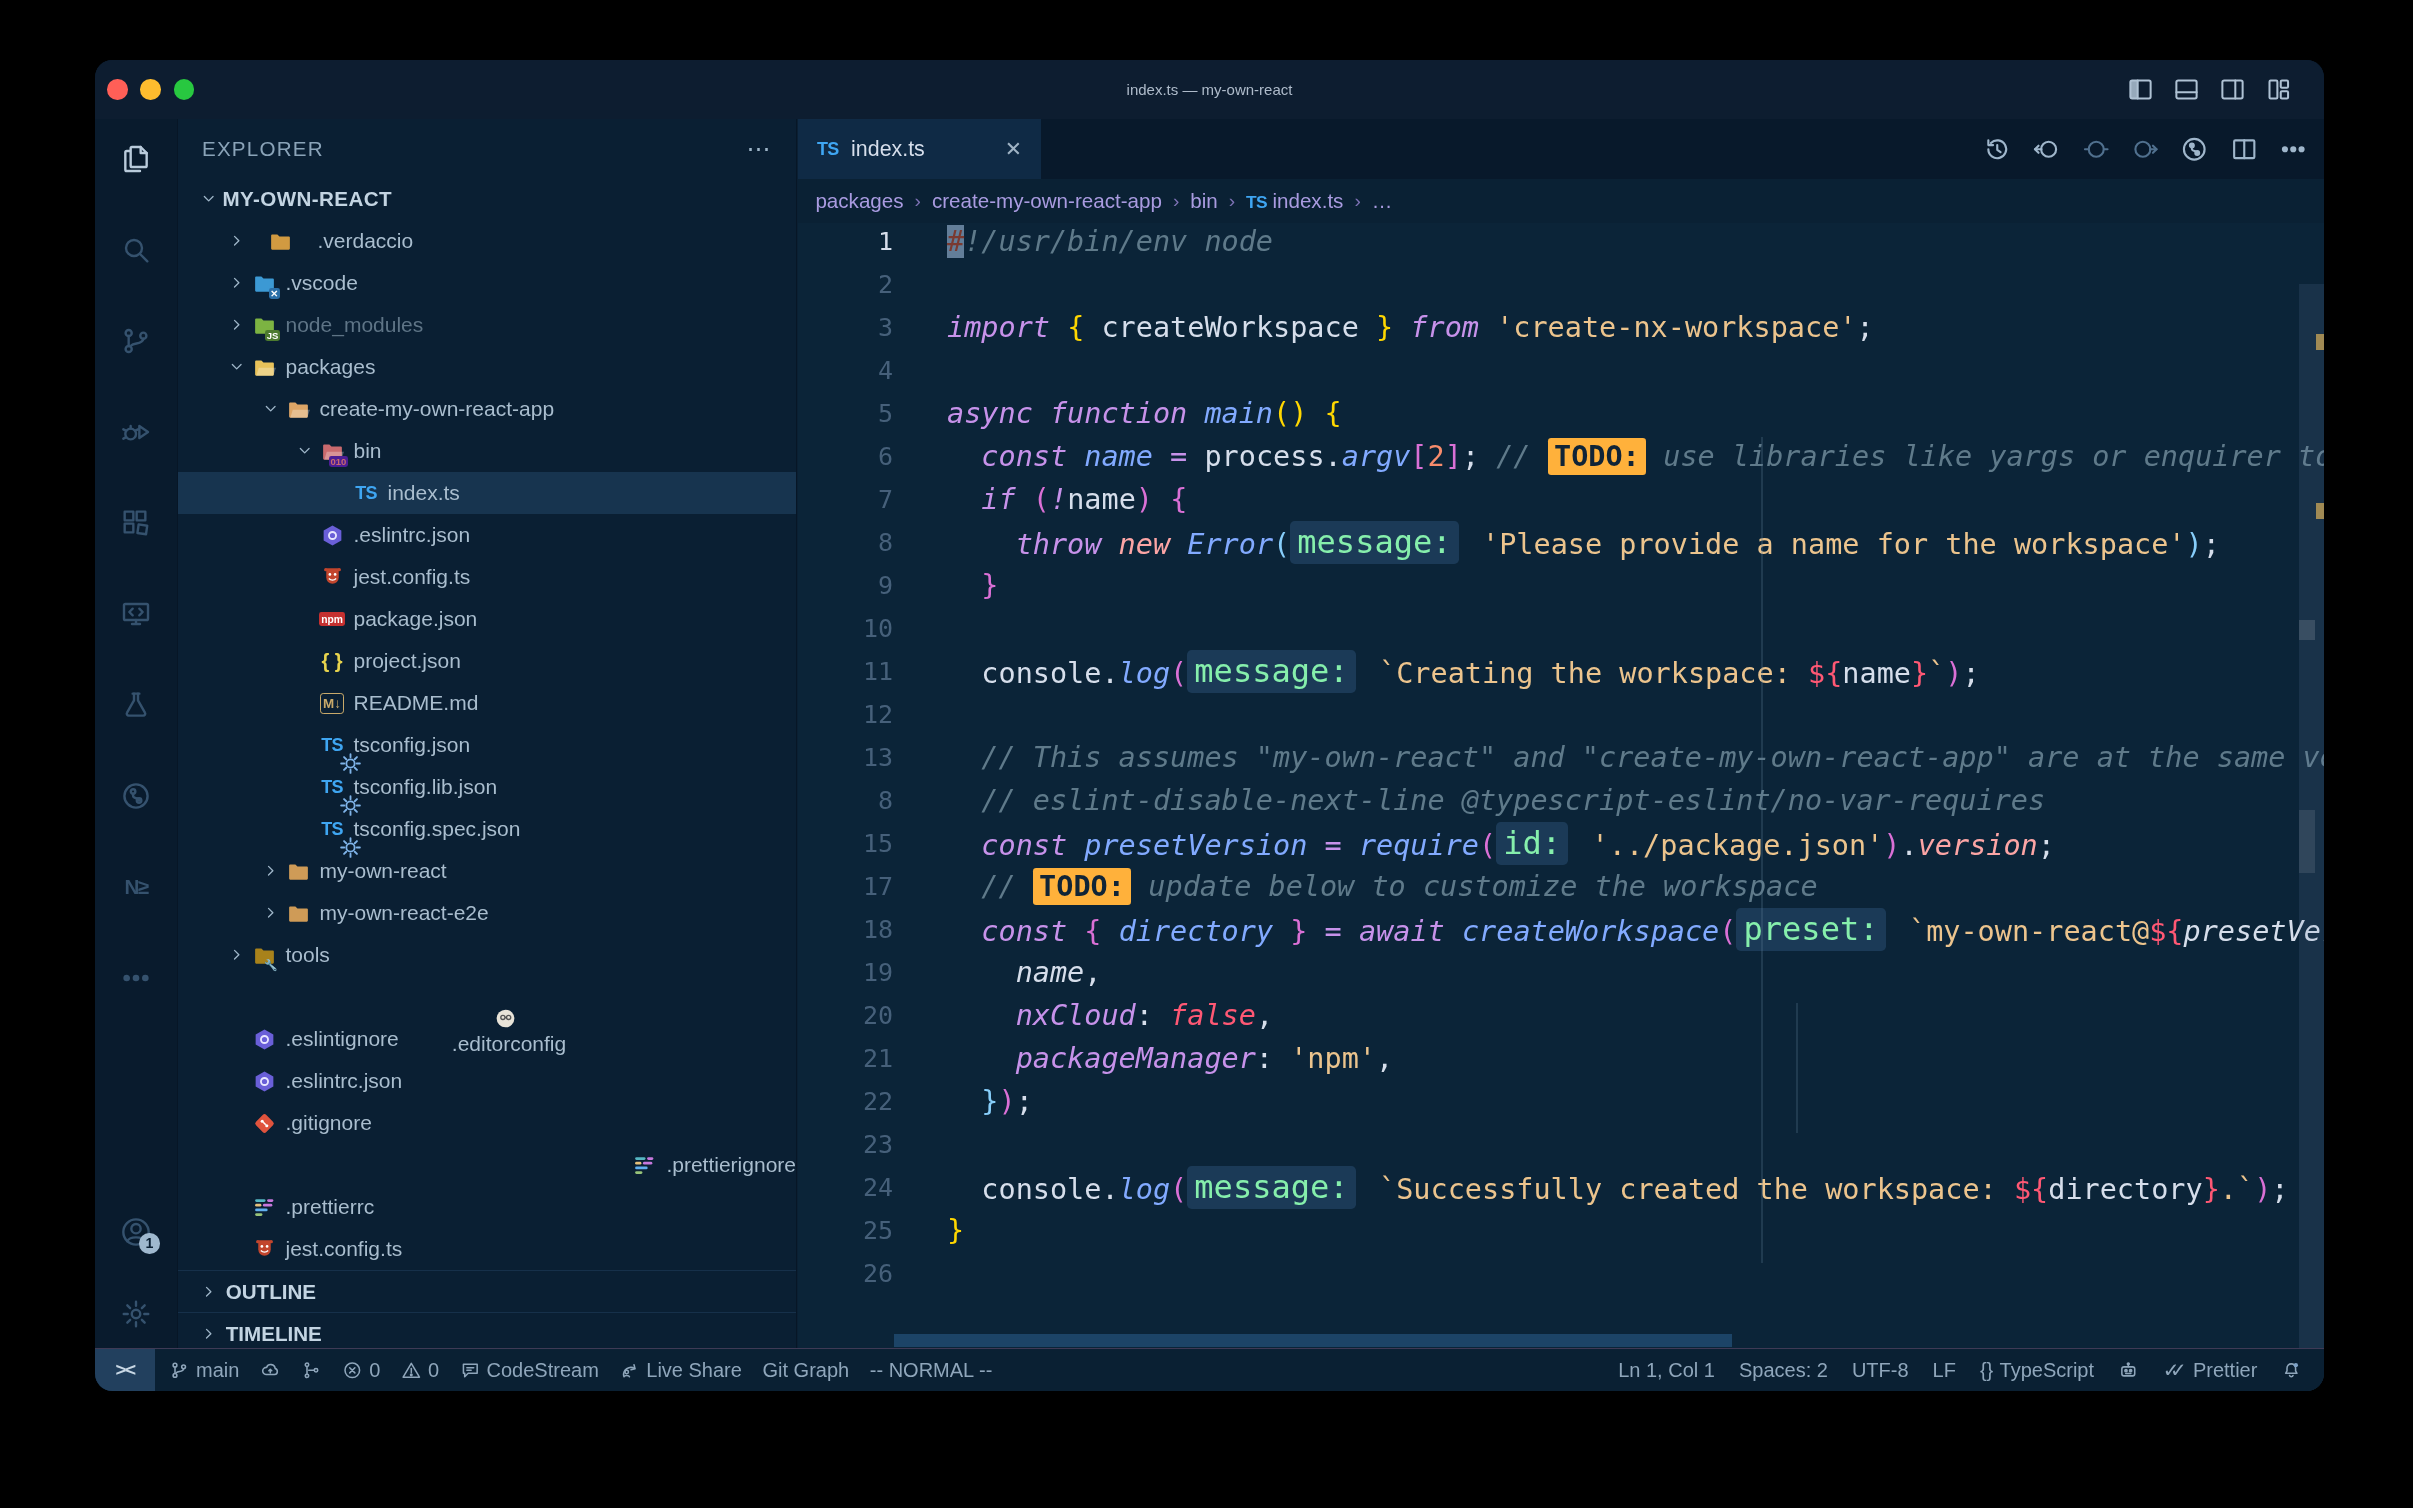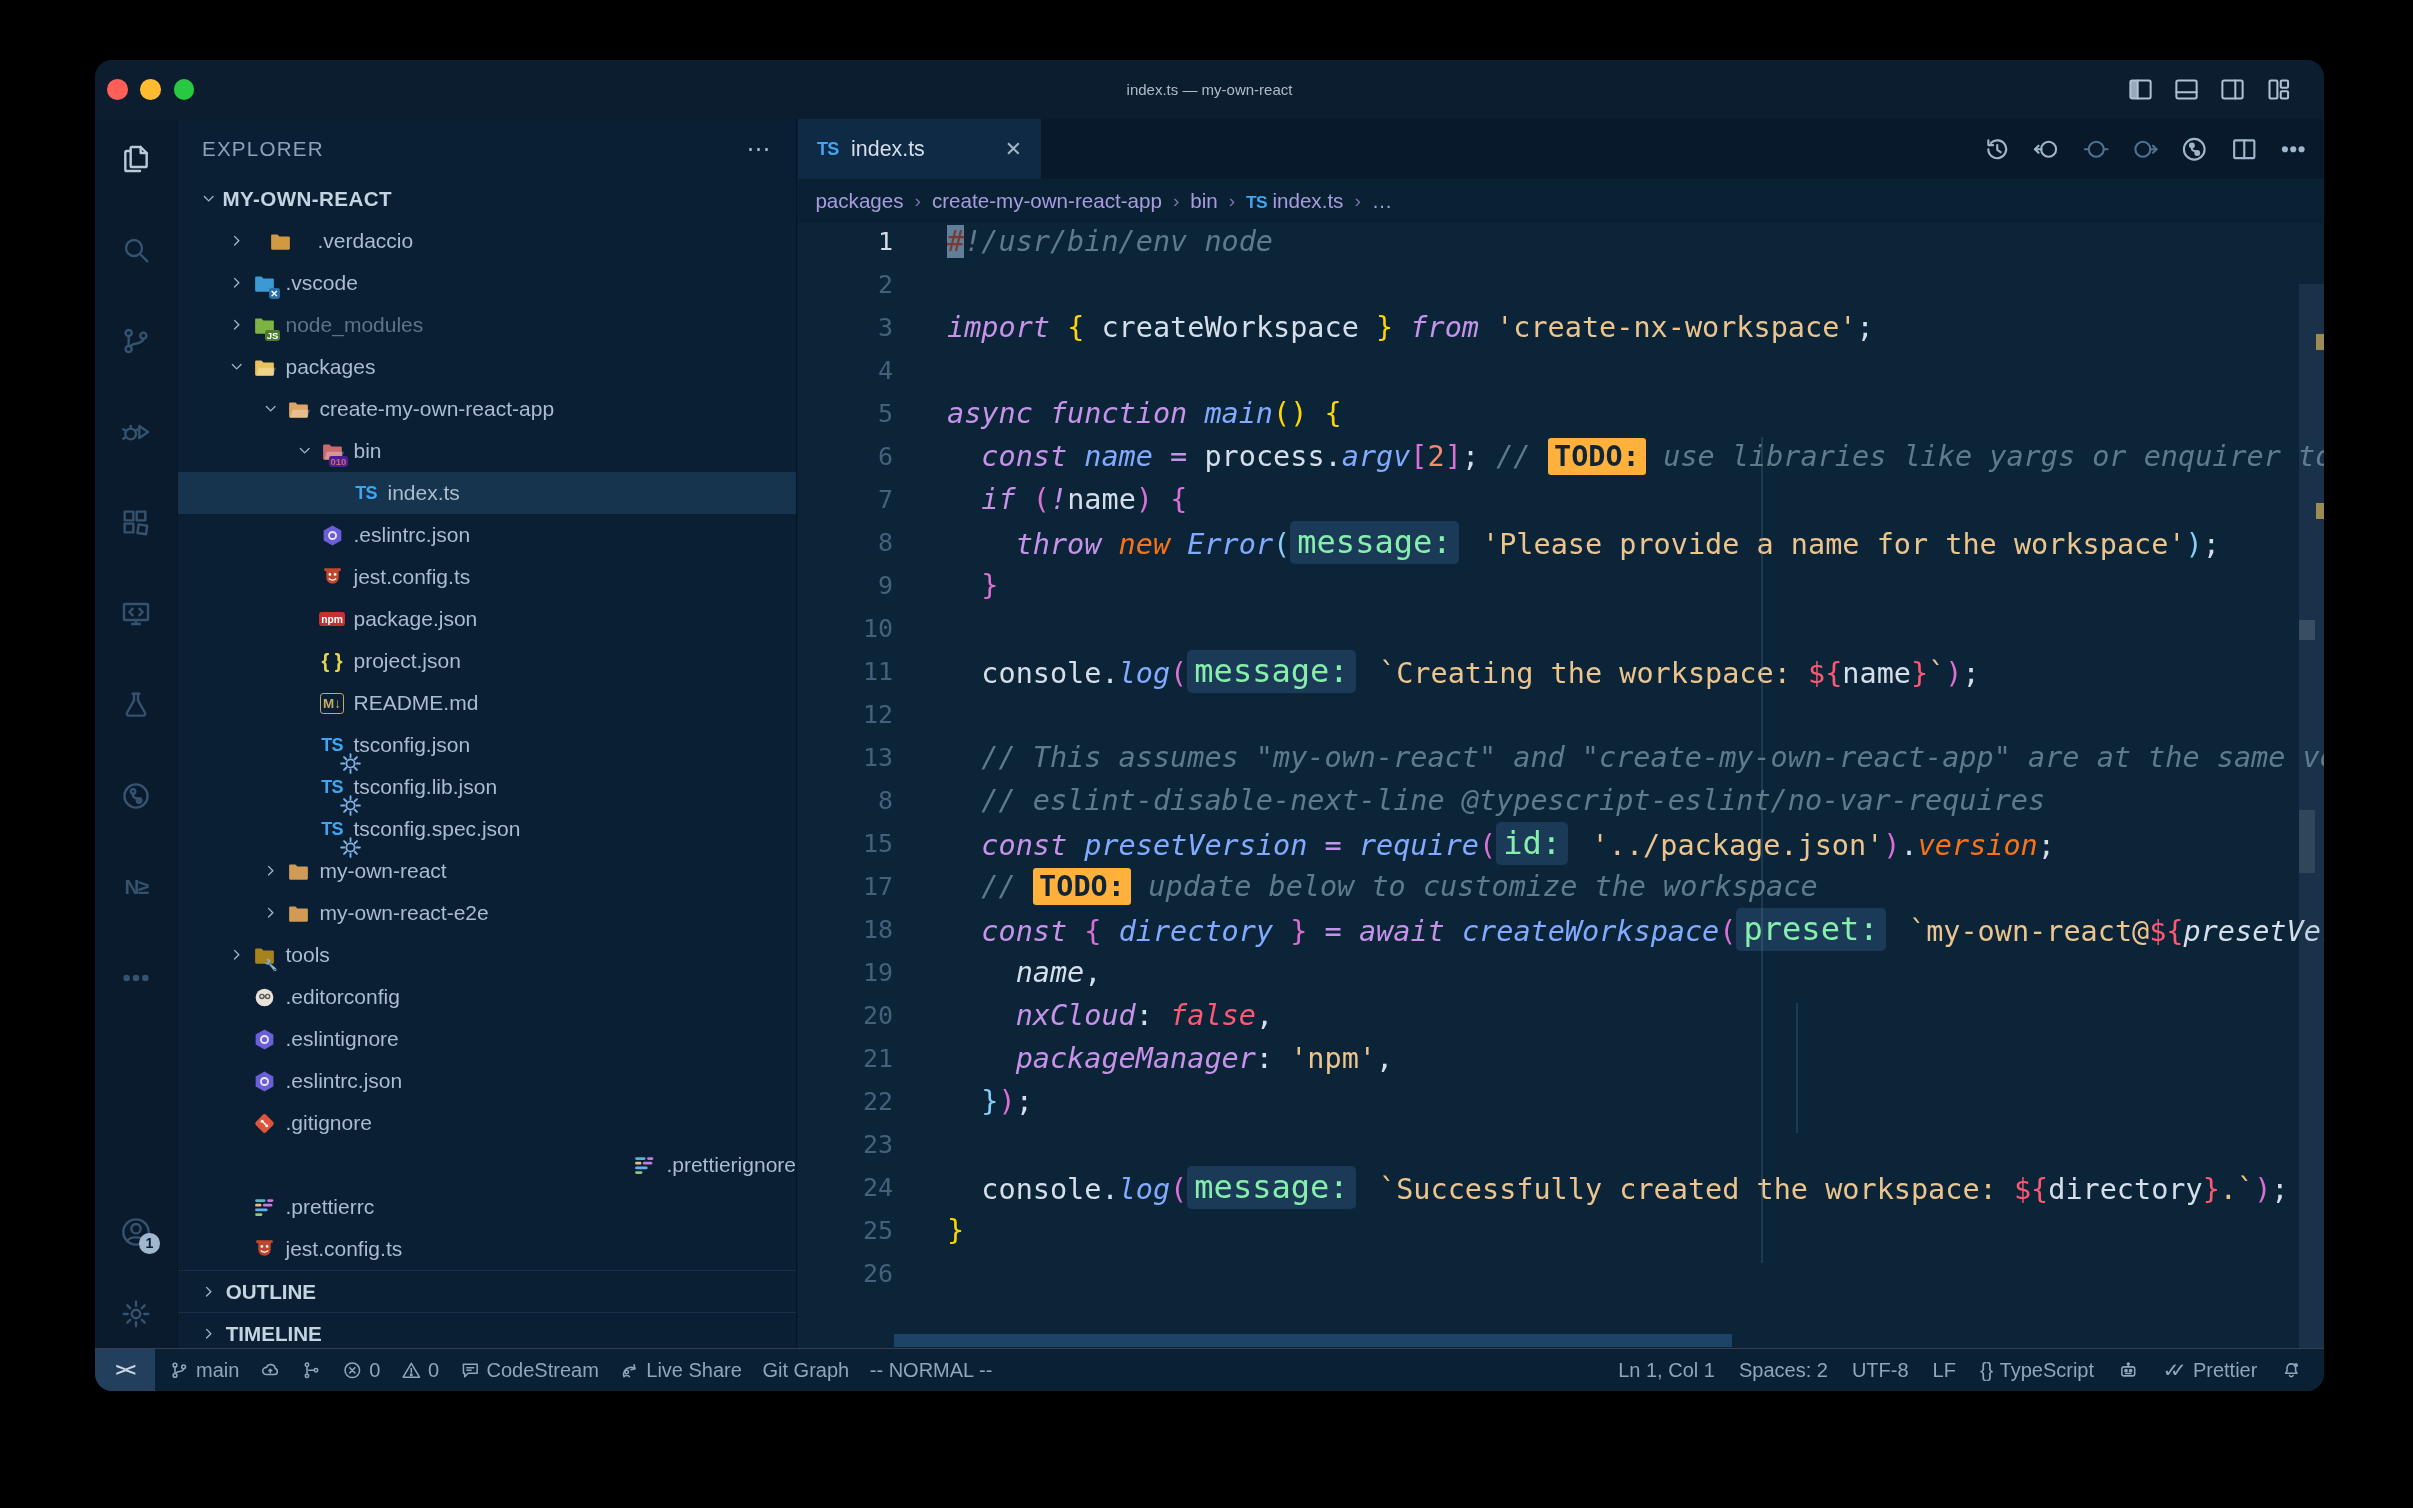--- a/index.html
+++ b/index.html
@@ -72,21 +72,21 @@
   .code{position:absolute;left:0;top:101px;width:100%;height:1128px;overflow:hidden;}
   .cl{height:43px;display:flex;align-items:center;}
   .ln{width:95px;flex:0 0 95px;text-align:right;color:#46607A;font-size:25px;
       font-family:"DejaVu Sans Mono",monospace;}
   .cl.active .ln{color:#D6DEEB;}
   .lc{margin-left:54px;white-space:pre;font-family:"DejaVu Sans Mono",monospace;font-size:28.5px;color:#D6DEEB;}
   .seg-w{color:#D6DEEB}.seg-wi{color:#D6DEEB;font-style:italic}
   .seg-k{color:#C792EA;font-style:italic}
   .seg-s{color:#ECC48D}
   .seg-f{color:#82AAFF;font-style:italic}
-  .seg-cy{color:#f97316;font-style:italic}
+  .seg-cy{color:#fca5a5;font-style:italic}
   .seg-n{color:#F78C6C}
   .seg-c{color:#5F7A8A;font-style:italic}
   .seg-b1{color:#FFD700}.seg-b2{color:#DA70D6}.seg-b3{color:#87CEFA}
   .seg-r{color:#FF5874}.seg-ri{color:#FF5874;font-style:italic}
   .seg-h{background:#1B3A57;color:#86efac;border-radius:4.7px;padding:2.4px 7.1px;font-size:32px;margin-right:6.3px;}
   .seg-t{background:#FFB13B;color:#102437;font-weight:bold;font-style:normal;padding:1.6px 6.3px;border-radius:3.2px;}
   .seg-cur{background:#637E99;color:#7A3A31;}
   .guide{position:absolute;width:1.6px;background:rgba(95,126,151,0.25);}
   
   .vthumb{position:absolute;right:0;top:165px;width:25px;height:1121px;background:rgba(113,145,175,0.14);}
@@ -451,21 +451,21 @@
               </svg>
             </span>
             <span class="t-icon">
               <svg viewBox="0 0 24 24">
                 <path d="M3 6.2a1 1 0 0 1 1-1h5l2 2h9a1 1 0 0 1 1 1v10.6a1 1 0 0 1-1 1H4a1 1 0 0 1-1-1z" fill="#A8821B"></path>
               </svg>
               <span class="badge-sm " style="background: transparent; font-size: 11px;">🔧</span>
             </span>
             <span class="t-label">tools</span>
           </div>
-          <div class="tree-row" style="padding-left: 44px;">
+          <div class="tree-row" style="padding-left: 44px; flex-direction: column;">
             <span class="t-chev"></span>
             <span class="t-icon">
               <svg viewBox="0 0 24 24">
                 <circle cx="12" cy="12" r="8.5" fill="#E8E3D8"></circle>
                 <circle cx="9.5" cy="11" r="2" fill="none" stroke="#555" stroke-width="1.3"></circle>
                 <circle cx="15" cy="11" r="2" fill="none" stroke="#555" stroke-width="1.3"></circle>
                 <path d="M11.5 11h1.5" stroke="#555" stroke-width="1.3"></path>
               </svg>
             </span>
             <span class="t-label">.editorconfig</span>

